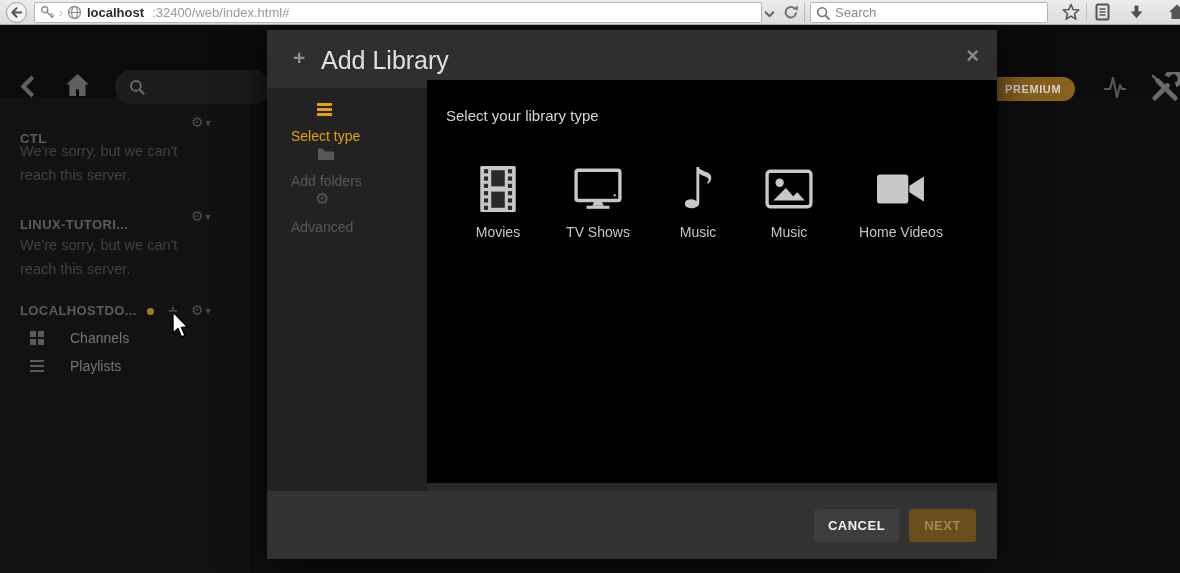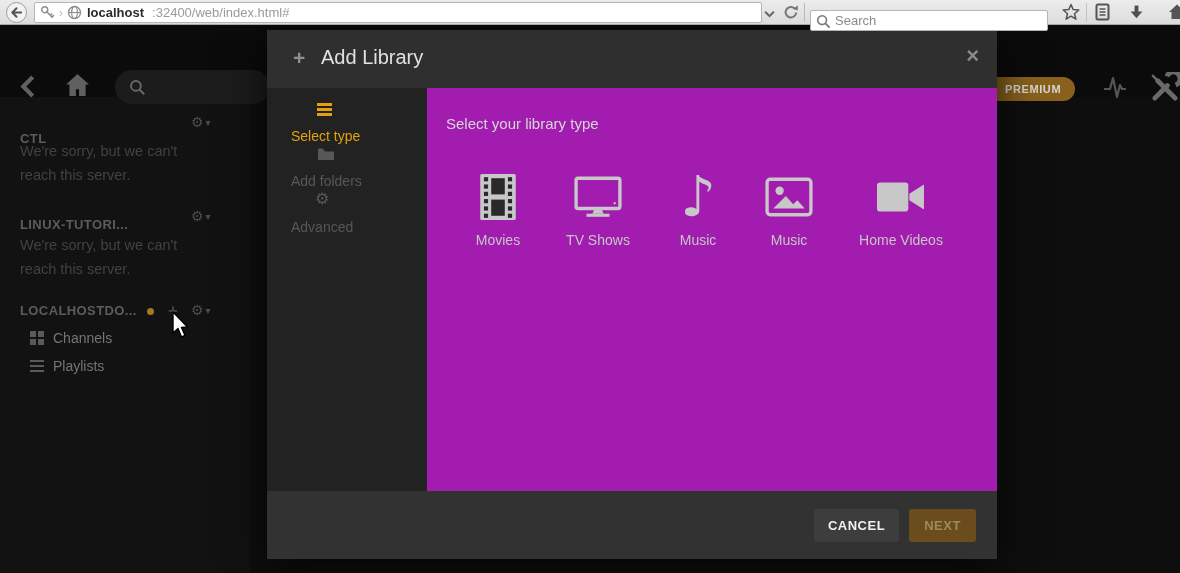--- a/index.html
+++ b/index.html
@@ -14,21 +14,21 @@
   #url-field { position:absolute; left:34px; top:2px; width:728px; height:21px; background:#fff;
     border:1px solid #b5b5b5; border-radius:2px; display:flex; align-items:center; padding-left:5px; }
   .url-sep { color:#bbb; font-size:12px; margin:0 4px; }
   #url-text { font-size:13px; white-space:nowrap; margin-left:5px; }
   #url-host { color:#2b2b2b; }
   #url-path { color:#9a9a9a;margin-left:8px; }
   #urlbar-chevron { position:absolute; left:764px; top:6px; }
   #reload-btn { position:absolute; left:783px; top:4px; }
   .chrome-divider { position:absolute; left:804px; top:3px; width:1px; height:19px; background:#b9b9b9; }
   #browser-search { position:absolute; left:810px; top:2px; width:238px; height:21px; background:#fff;
-    border:1px solid #b5b5b5; border-radius:2px;margin-top:8px; }
+    border:1px solid #b5b5b5; border-radius:2px; }
   #browser-search input { position:absolute; left:24px; top:1px; width:205px; height:17px; border:none;
     outline:none; font-size:13px; color:#444; background:transparent; font-family:inherit; }
   #browser-search input::placeholder { color:#8a8a8a; opacity:1; }
   #browser-search svg { position:absolute; left:5px; top:3px; }
   #star-btn { position:absolute; left:1062px; top:3px; }
   .chrome-divider2 { position:absolute; left:1086px; top:3px; width:1px; height:19px; background:#c2c2c2; }
   #clipboard-btn { position:absolute; left:1094px; top:3px; }
   #download-btn { position:absolute; left:1128px; top:4px; }
   #chrome-home-btn { position:absolute; left:1168px; top:3px; }
 
@@ -48,41 +48,41 @@
   #tools-icon { position:absolute; left:1149px; top:47px; color:#6a6a6a; }
 
   
   #sidebar { position:absolute; left:0; top:97px; width:250px; height:476px; background:#121212; z-index:4; }
   .server-name { position:absolute; left:20px; font-size:13px; font-weight:bold; color:#5c5c5c; letter-spacing:.4px; }
   .server-error { position:absolute; left:20px; font-size:14.5px; color:#424242; line-height:24px; }
   .gear-cluster { position:absolute; left:191px; color:#4d4d4d; font-size:14px; display:flex; align-items:center; gap:2px; }
   .gear-cluster .caret { font-size:10px; color:#4d4d4d; }
   #add-library-plus { position:absolute; left:168px; font-size:17px; color:#474747; font-weight:bold; line-height:14px; }
   #status-dot { position:absolute; left:147px; width:7px; height:7px; border-radius:50%; background:#a07c1e; }
-  .side-link { position:absolute; left:30px; display:flex; align-items:center; gap:9px; color:#757575; font-size:14px; }
+  .side-link { position:absolute; left:30px; display:flex; align-items:center; gap:26px; color:#757575; font-size:14px; }
   .grid-icon { display:grid; grid-template-columns:6px 6px; grid-template-rows:6px 6px; gap:2px; }
   .grid-icon span { background:#5a5a5a; }
   .bars-icon { display:flex; flex-direction:column; gap:2.5px; }
   .bars-icon span { width:14px; height:2.5px; background:#5a5a5a; }
 
   
   #modal { position:absolute; left:267px; top:30px; width:730px; height:529px; background:#292929;
     z-index:20; box-shadow:0 6px 40px rgba(0,0,0,.75); }
   #modal-header { position:absolute; left:0; top:0; width:730px; height:58px; background:#2f2f2f; }
   #modal-plus { position:absolute; left:26px; top:17px; font-size:21px; color:#8f8f8f; font-weight:bold; line-height:22px; }
-  #modal-title { position:absolute; left:54px; top:16px; font-size:20px; color:#e0e0e0; }
+  #modal-title { position:absolute; left:54px; top:16px; font-size:25px; color:#e0e0e0; }
   #modal-close { position:absolute; right:18px; top:13px; font-size:22px; color:#8a8a8a; font-weight:bold; cursor:default; }
   #modal-nav { position:absolute; left:0; top:58px; width:160px; height:403px; background:#222; }
   .step { position:absolute; left:24px; display:flex; align-items:center; gap:12px; font-size:14px; color:#575757;flex-direction:column; }
   .step .icon { width:18px; display:flex; justify-content:center; color:inherit; }
   .step.active { color:#e5a00d; }
   .step .bars { display:flex; flex-direction:column; gap:2px; }
   .step .bars span { width:15px; height:3px; background:currentColor; }
   .step .gear-glyph { font-size:16px; line-height:16px; }
-  #modal-content { position:absolute; left:160px; top:58px; width:570px; height:403px; background:#a21caf; }
+  #modal-content { position:absolute; left:160px; top:50px; width:570px; height:403px; background:#000000; }
   #content-heading { position:absolute; left:19px; top:27px; font-size:15px; color:#d6d6d6; }
   .lib-type { position:absolute; top:80px; width:90px; text-align:center; color:#c8c8c8; }
   .lib-type .icon-box { height:58px; display:flex; align-items:center; justify-content:center; }
   .lib-type .lib-label { margin-top:6px; font-size:14px; color:#c6c6c6; }
   .music-note { font-size:56px; line-height:56px; font-family:"DejaVu Sans",sans-serif; color:#c8c8c8; }
   #modal-footer { position:absolute; left:0; top:461px; width:730px; height:68px; background:#323232;
     display:flex; align-items:center; justify-content:flex-end; gap:10px; padding-right:21px; }
   #cancel-btn { width:85px; height:33px; background:#3d3d3d; border:none; border-radius:3px;
     color:#f1f1f1; font-size:13px; font-weight:bold; letter-spacing:.5px; font-family:inherit; }
   #next-btn { width:67px; height:33px; background:#6b4d1d; border:none; border-radius:3px;

